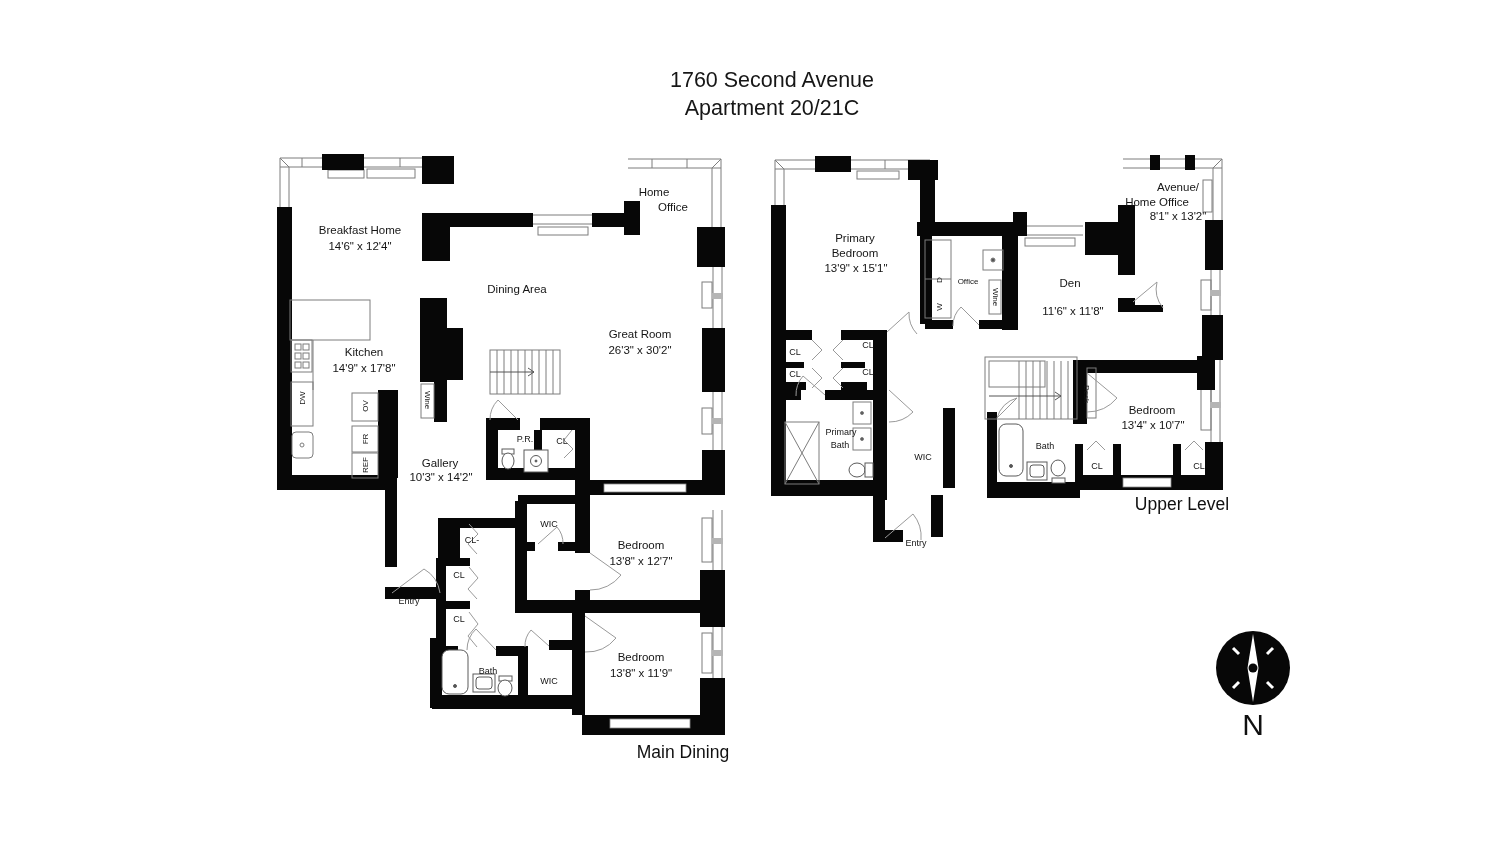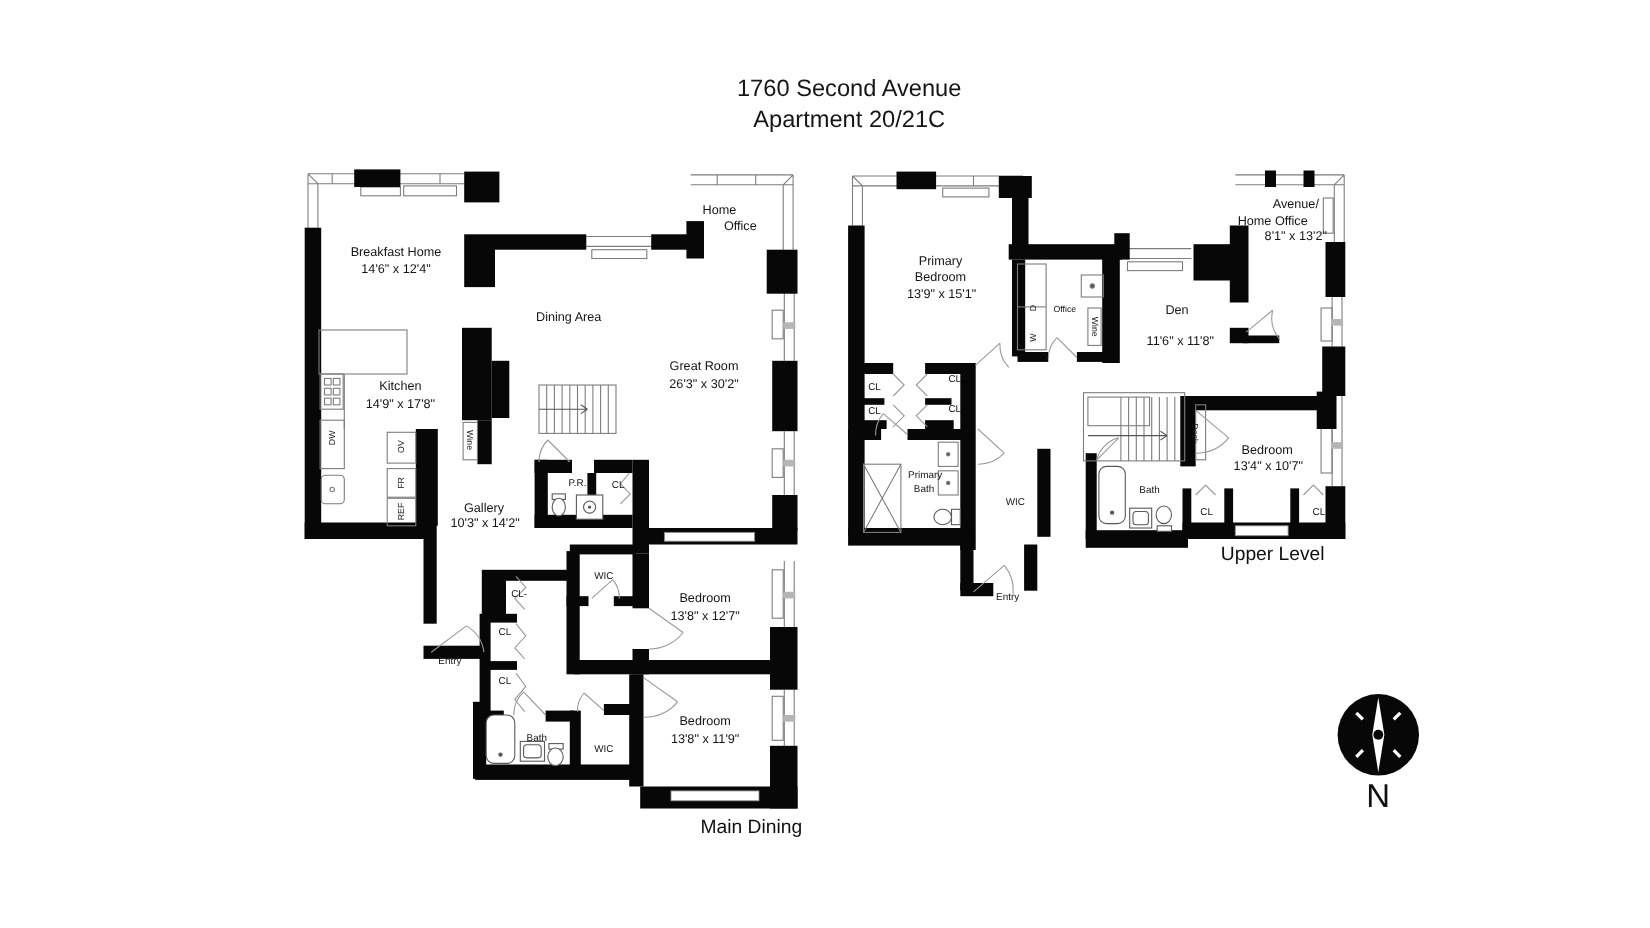--- a/index.html
+++ b/index.html
@@ -338,21 +338,21 @@
     <div class="lbl sm" style="left:76px;top:282px;font-size:9px">Primary</div>
     <div class="lbl sm" style="left:75px;top:295px;font-size:9px">Bath</div>
     <div class="lbl sm" style="left:158px;top:307px;font-size:9px">WIC</div>
     <div class="lbl sm rot90" style="left:321px;top:244px">Desk</div>
     <div class="lbl" style="left:387px;top:260px">Bedroom</div>
     <div class="lbl" style="left:388px;top:275px">13'4" x 10'7"</div>
     <div class="lbl sm" style="left:280px;top:296px;font-size:9px">Bath</div>
     <div class="lbl sm" style="left:332px;top:316px;font-size:9px">CL</div>
     <div class="lbl sm" style="left:434px;top:316px;font-size:9px">CL</div>
     <div class="lbl sm" style="left:151px;top:393px;font-size:9px">Entry</div>
-    <div class="lbl big" style="left:392px;top:354px">Upper Level</div>
+    <div class="lbl big" style="left:417px;top:354px">Upper Level</div>
   </div>
 
   <div id="compass">
     <svg width="96" height="88" viewBox="0 0 96 88">
       <circle cx="48" cy="48" r="37" fill="#070707"></circle>
       <g stroke="#fff" stroke-width="3">
         <line x1="62" y1="34" x2="68" y2="28"></line>
         <line x1="34" y1="34" x2="28" y2="28"></line>
         <line x1="62" y1="62" x2="68" y2="68"></line>
         <line x1="34" y1="62" x2="28" y2="68"></line>

